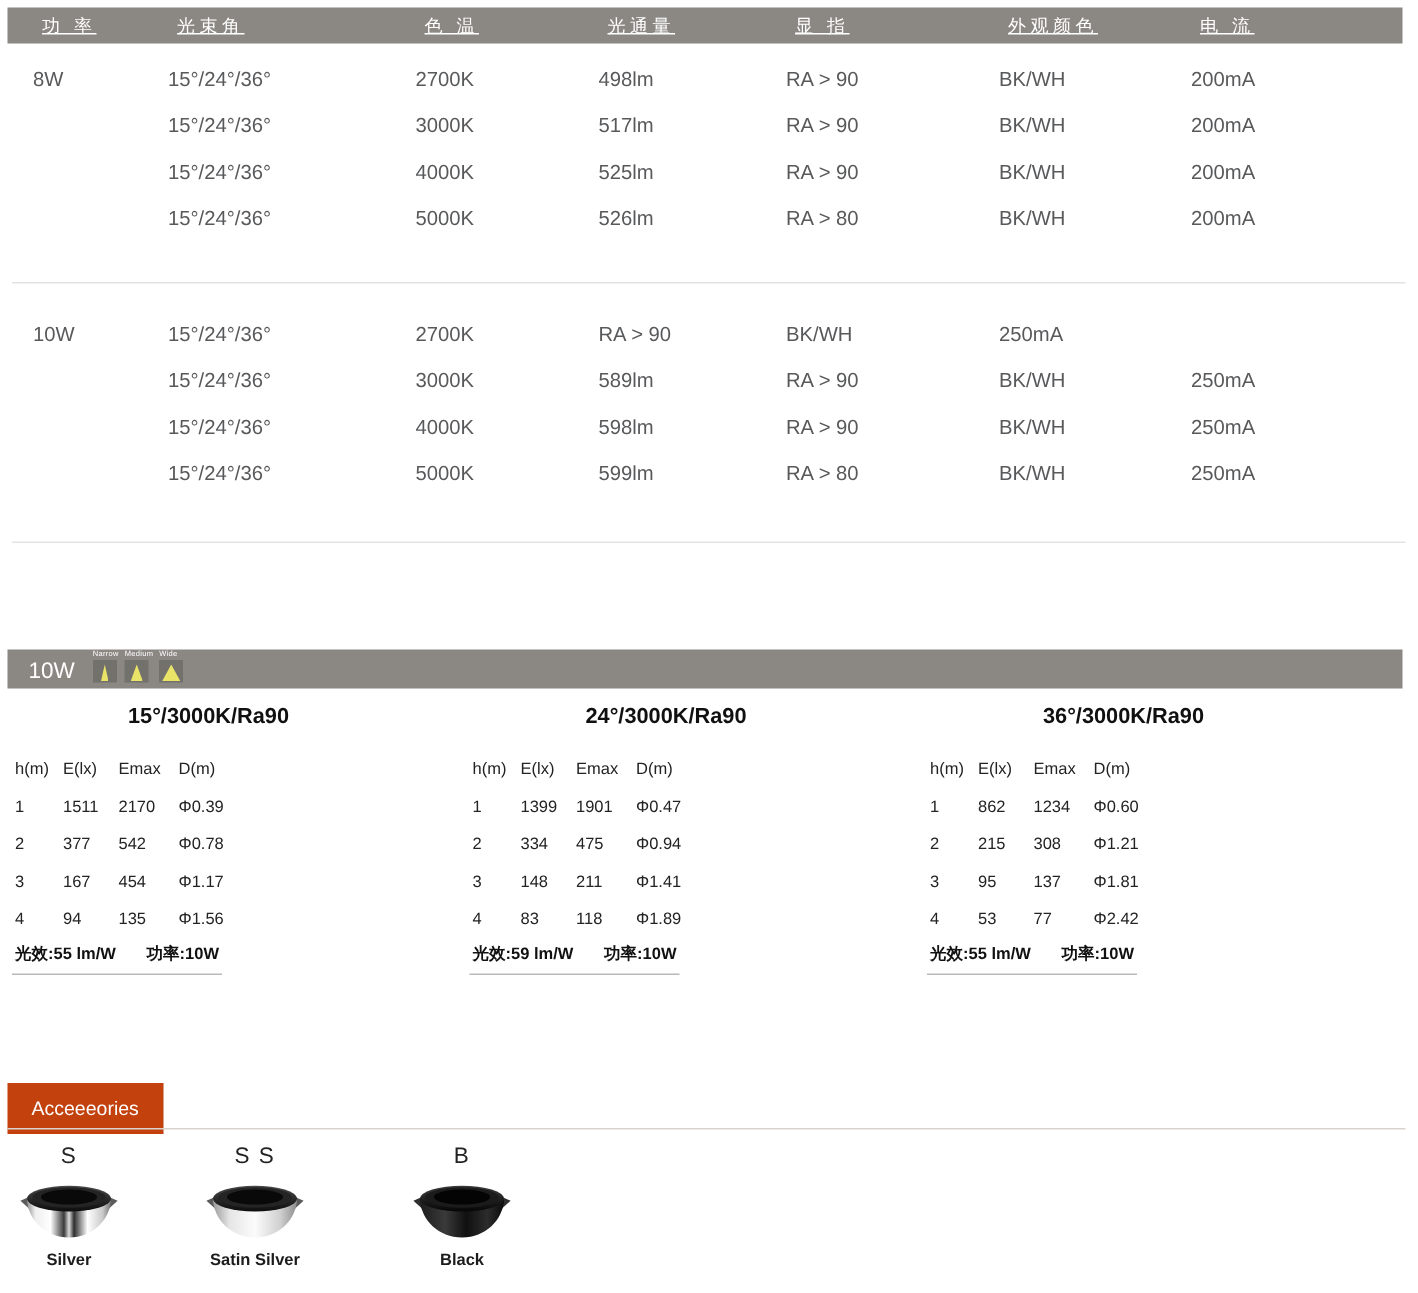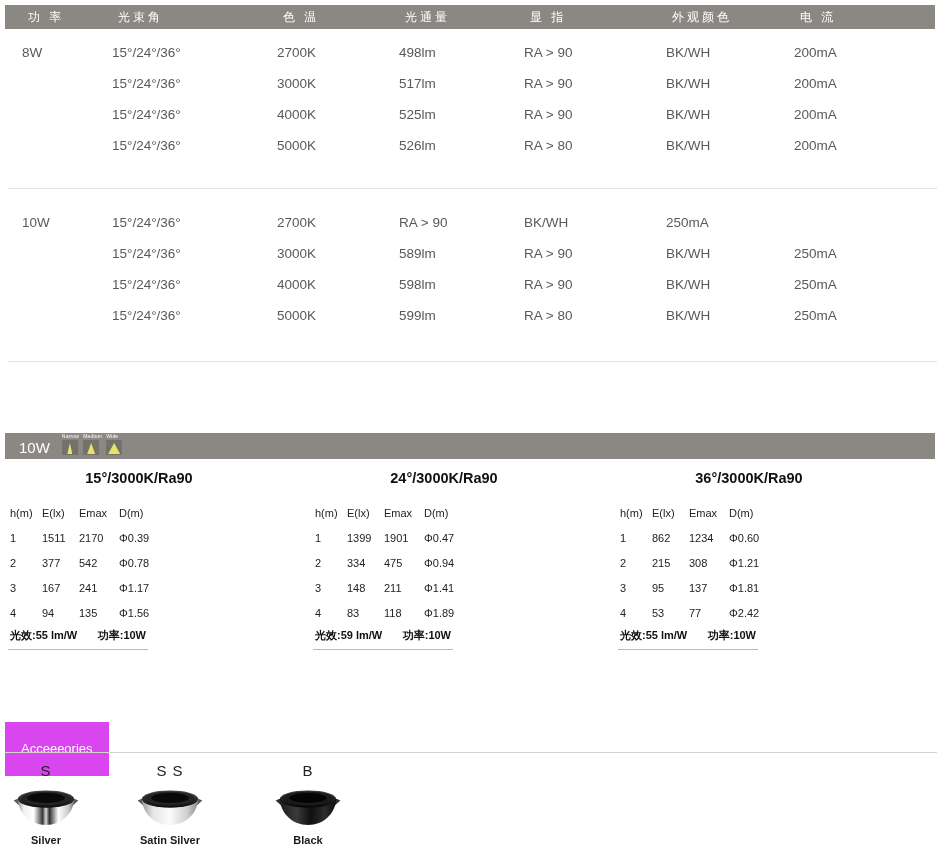--- a/index.html
+++ b/index.html
@@ -3,21 +3,21 @@
 <meta charset="utf-8">
 <style>
   html,body{margin:0;padding:0;background:#fff;}
   .page{position:relative;width:945px;height:862px;background:#fff;overflow:hidden;
         font-family:"Liberation Sans","DejaVu Sans",sans-serif;}
 
   
   .grid7{display:grid;grid-template-columns:90px 165px 122px 125px 142px 128px 1fr;}
   .spec-head{position:absolute;top:5px;left:5px;width:930px;height:24px;background:#8b8883;
              color:#fff;font-size:12px;align-items:center;}
-  .spec-head .c{padding-left:23px;letter-spacing:3px;white-space:nowrap;}
+  .spec-head .c{padding-left:23px;letter-spacing:3px;white-space:nowrap;text-decoration:underline;}
   .spec-rows{position:absolute;left:5px;width:930px;font-size:13.5px;color:#58595b;}
   .spec-rows.g1{top:37px;}
   .spec-rows.g2{top:207px;}
   .spec-row{height:31px;line-height:31px;}
   .spec-row .c{padding-left:17px;white-space:nowrap;}
   .sep{position:absolute;left:8px;right:8px;height:1px;background:#e3e3e3;}
   .sep1{top:188px;}
   .sep2{top:361px;}
 
   
@@ -35,22 +35,22 @@
   .pt1{left:8px;}.pt2{left:313px;}.pt3{left:618px;}
   .pt-title{font-size:14.5px;font-weight:bold;color:#101010;padding-left:22px;margin-bottom:15px;white-space:nowrap;text-align:center;}
   .pt-grid{display:grid;grid-template-columns:32px 37px 40px auto;font-size:11px;color:#232323;padding-left:2px;}
   .pt-grid .h{height:25px;line-height:25px;}
   .pt-grid .d{height:25px;line-height:25px;}
   .pt-footer{margin-top:2px;width:140px;display:flex;justify-content:space-between;
              font-size:11px;font-weight:bold;color:#111;padding:0 2px 6px 2px;box-sizing:border-box;
              border-bottom:1px solid #b9b9b9;white-space:nowrap;}
 
   
-  .acc-box{position:absolute;top:722px;left:5px;height:22px;background:#d946ef;color:#fff;
-           font-size:13px;line-height:22px;padding:16px 16px;}
+  .acc-box{position:absolute;top:722px;left:5px;height:22px;background:#c2410c;color:#fff;
+           font-size:13px;line-height:22px;padding:6px 16px;}
   .acc-line{position:absolute;top:752px;left:5px;right:8px;height:1px;background:#d9d3d0;}
   .acc-item{position:absolute;top:762px;width:72px;text-align:center;}
   .acc1{left:10px;}.acc2{left:134px;}.acc3{left:272px;}
   .acc-code{font-size:15px;color:#232323;height:21px;line-height:18px;letter-spacing:1px;}
   .acc-ring svg{width:72px;height:48px;display:block;margin:0 auto;}
   .acc-label{font-size:11px;font-weight:bold;color:#1c1c1c;margin-top:3px;white-space:nowrap;}
 </style>
 </head>
 <body>
 
@@ -179,21 +179,21 @@
       <div class="d">1</div>
       <div class="d">1511</div>
       <div class="d">2170</div>
       <div class="d">Φ0.39</div>
       <div class="d">2</div>
       <div class="d">377</div>
       <div class="d">542</div>
       <div class="d">Φ0.78</div>
       <div class="d">3</div>
       <div class="d">167</div>
-      <div class="d">241</div>
+      <div class="d">454</div>
       <div class="d">Φ1.17</div>
       <div class="d">4</div>
       <div class="d">94</div>
       <div class="d">135</div>
       <div class="d">Φ1.56</div>
     </div>
     <div class="pt-footer">
       <span>光效:55 lm/W</span>
       <span>功率:10W</span>
     </div>

